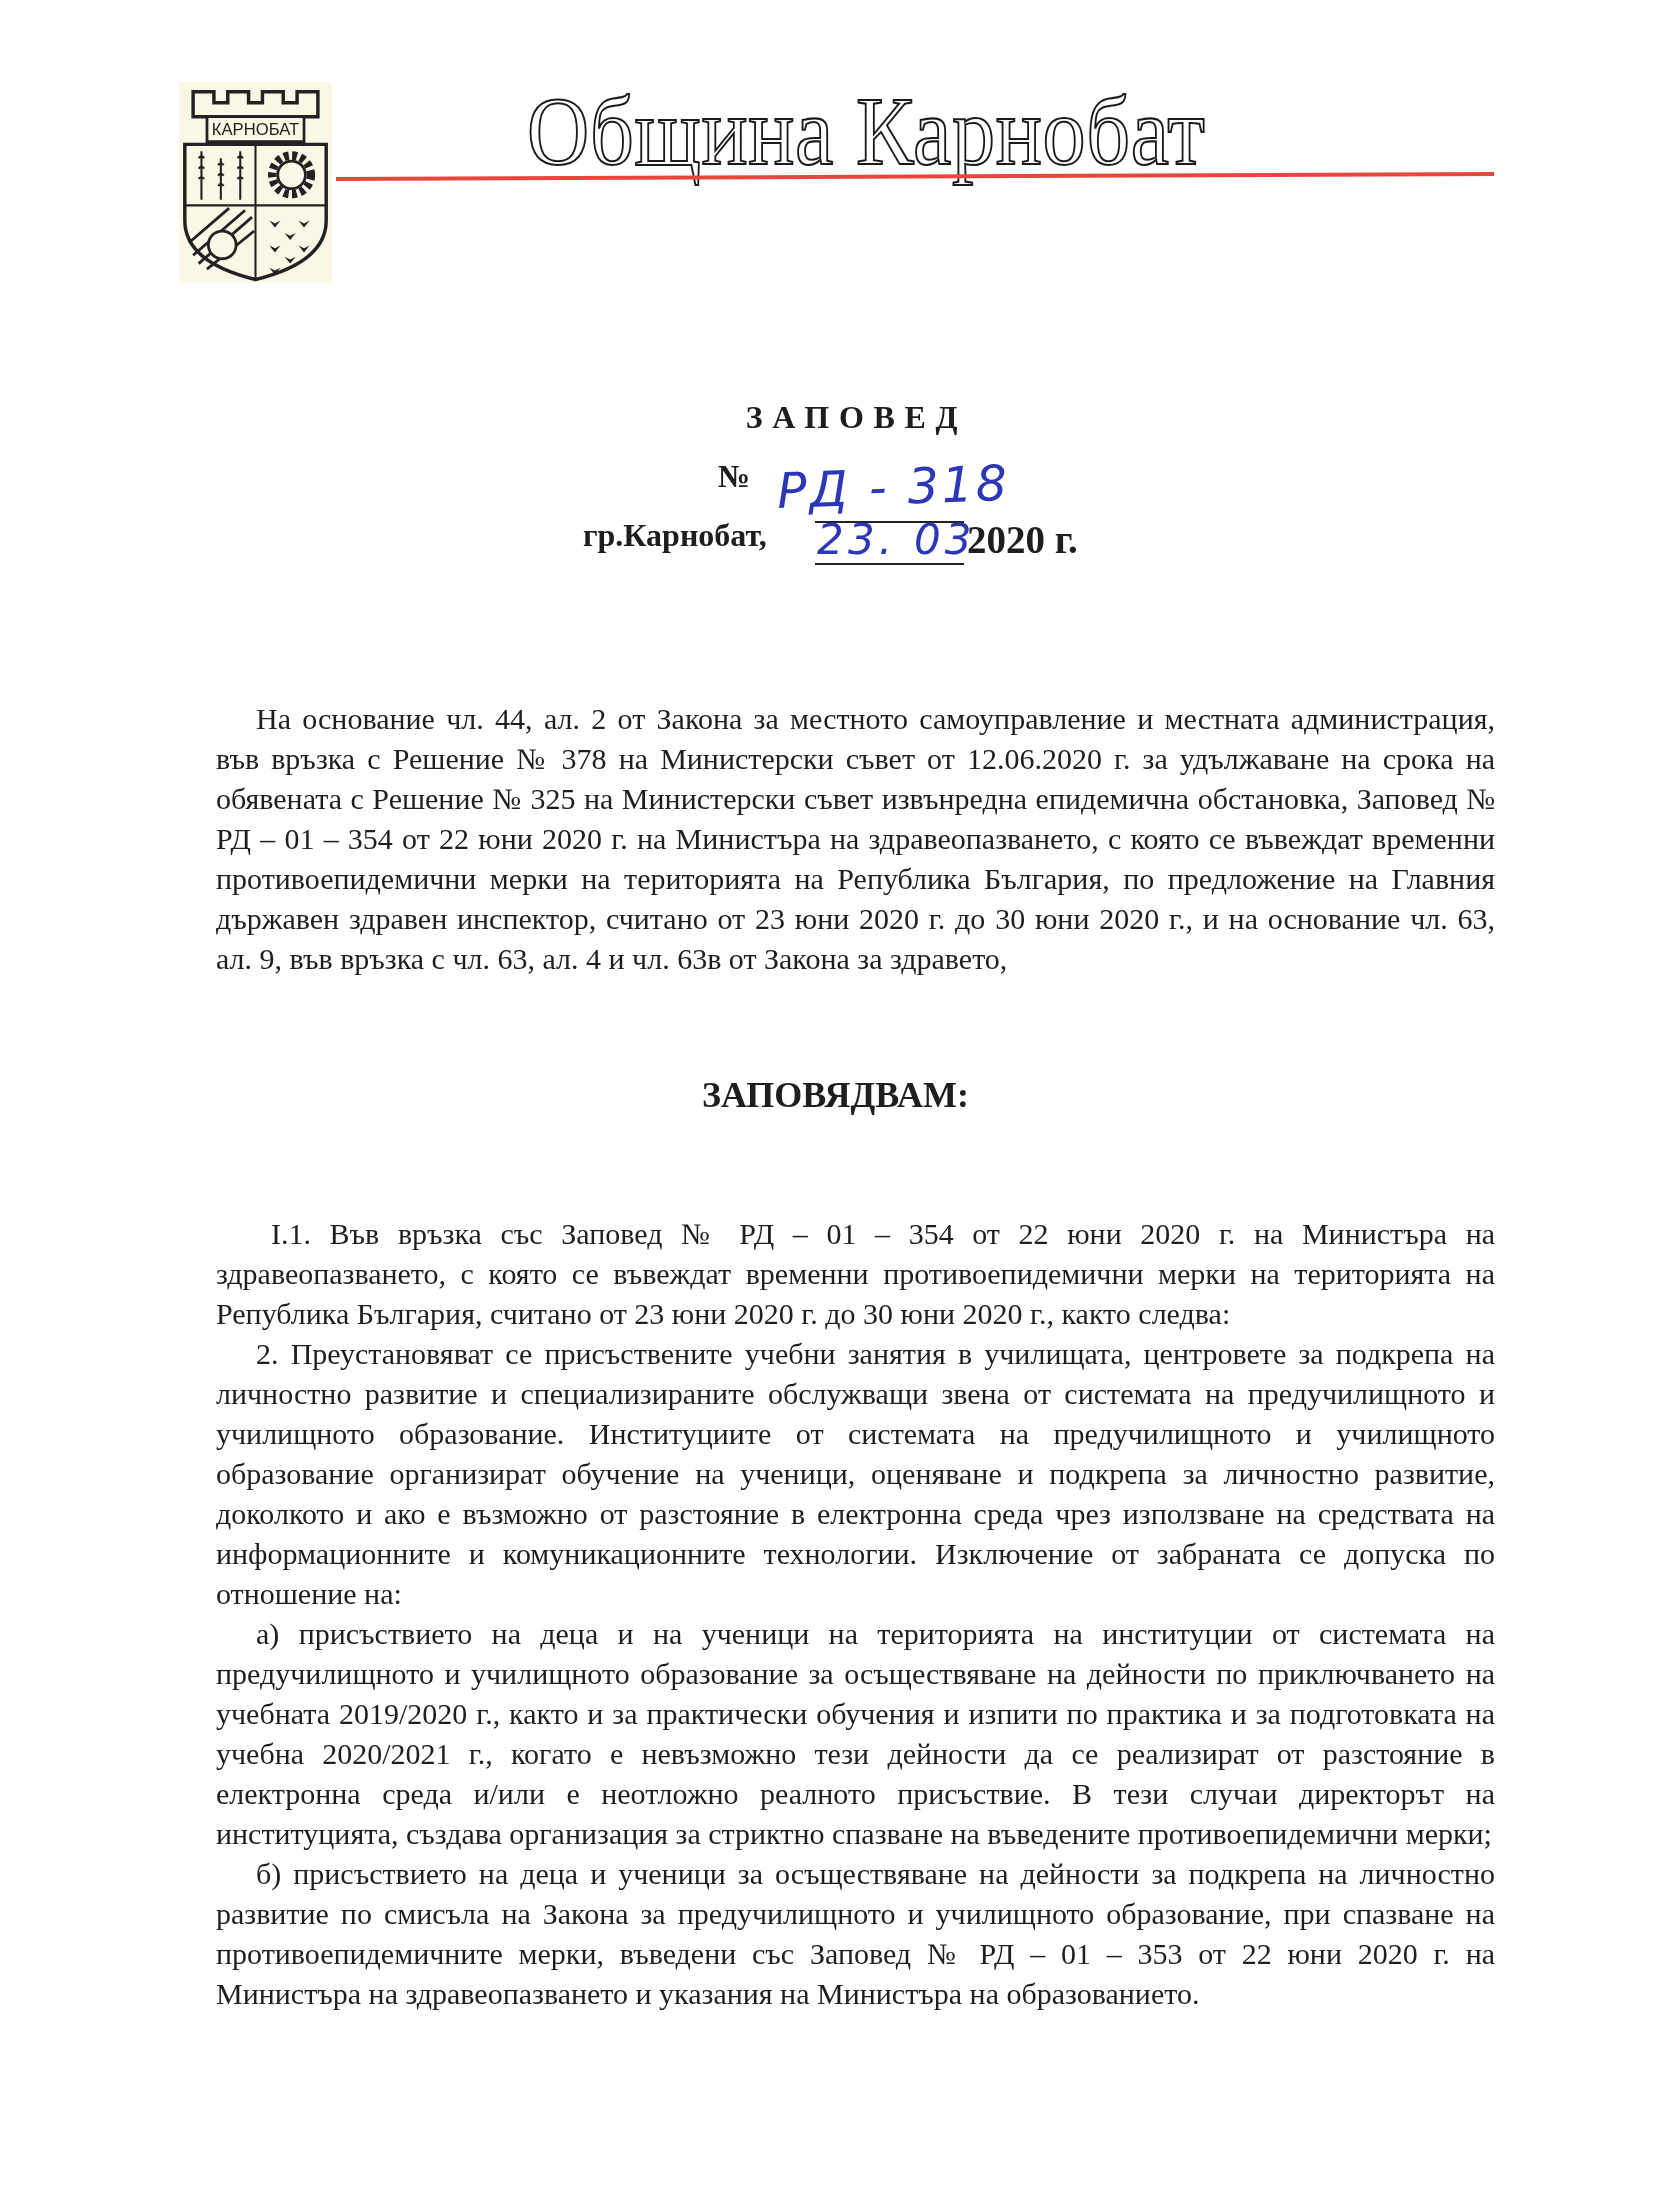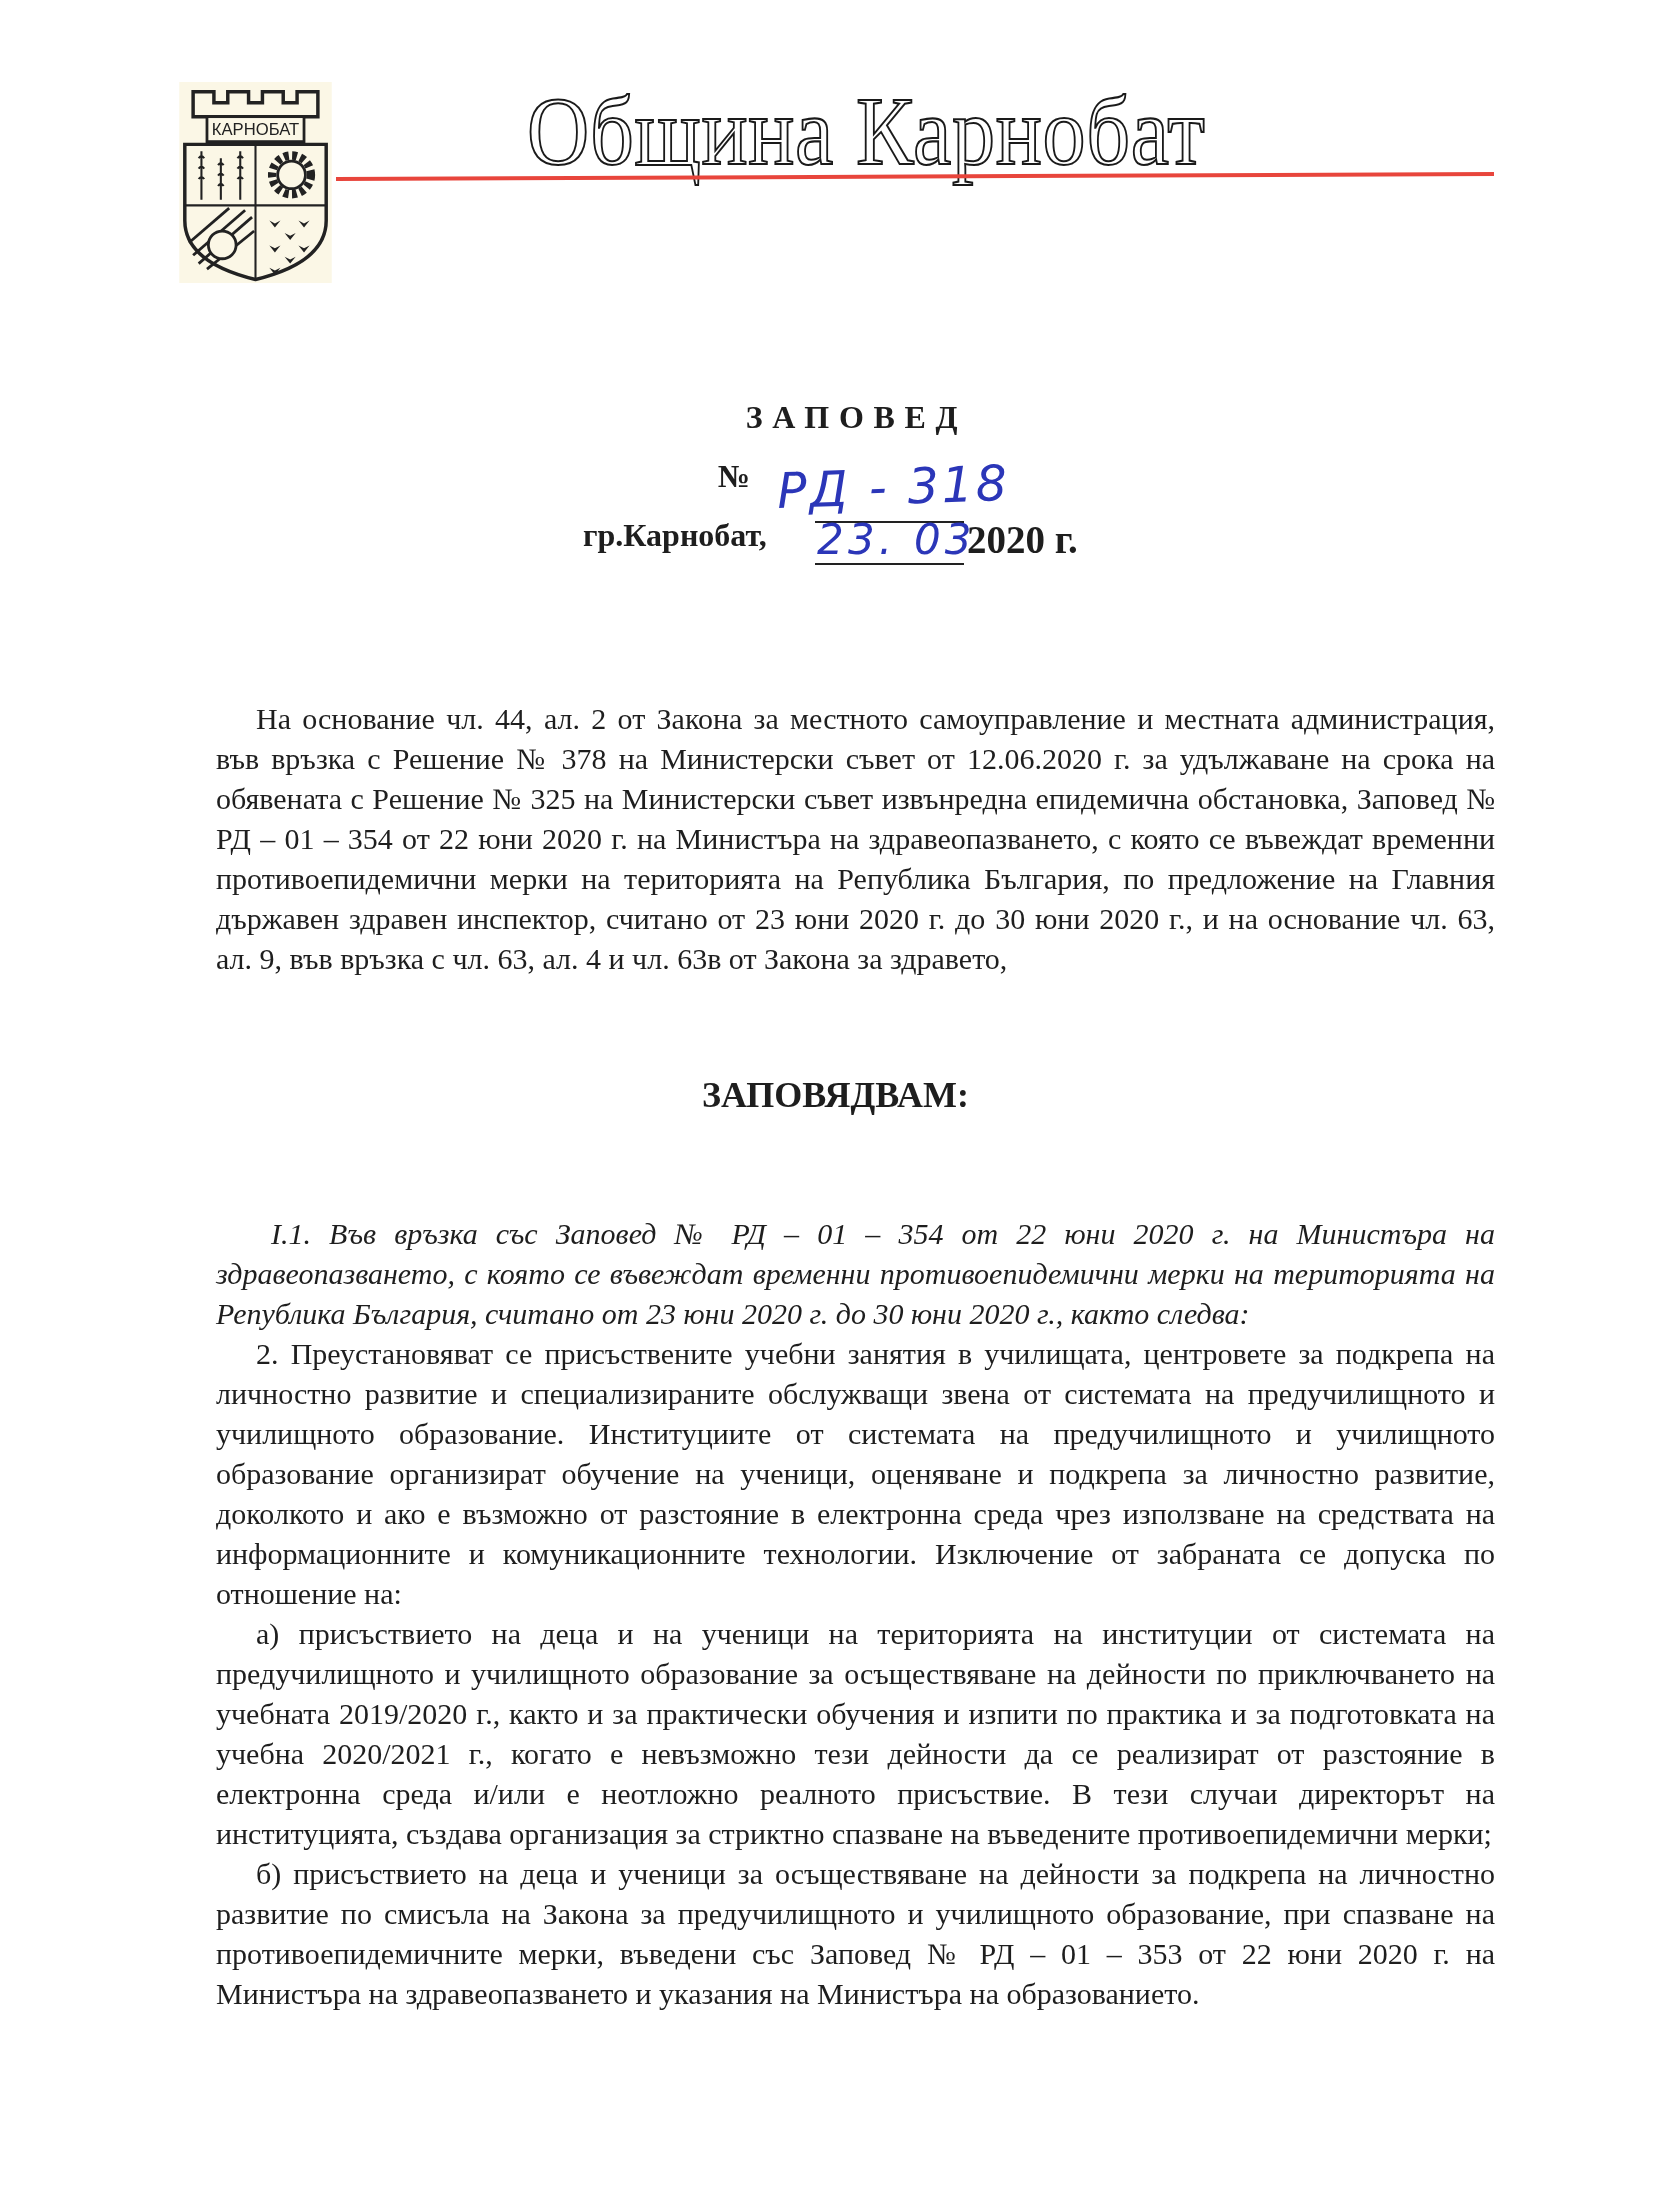--- a/index.html
+++ b/index.html
@@ -25,21 +25,21 @@
   .handwrite { position: absolute; font-family: "DejaVu Sans", sans-serif; color: #2b36b8; font-style: italic; font-weight: normal; }
   .hw-number { left: 777px; top: 459px; font-size: 49px; letter-spacing: 2.8px; transform: rotate(-2deg); }
   .city-row { position: absolute; left: 583px; top: 517px; font-weight: bold; font-size: 32px; white-space: nowrap; }
   .date-line { position: absolute; left: 815px; top: 563px; width: 149px; height: 2.1px; background: #222; }
   .hw-date { left: 817px; top: 515px; font-size: 42px; letter-spacing: 4.2px; }
   .year-text { position: absolute; left: 967px; top: 517px; font-weight: bold; font-size: 39px; white-space: nowrap; }
 
   
   .body-text { position: absolute; left: 216px; width: 1279px; font-size: 30px; line-height: 40px; text-align: justify; }
   .para { text-indent: 40px; margin: 0; }
-  .para.deep { text-indent: 55px; font-style: italic; }
+  .para.deep { text-indent: 55px; }
   .heading-order { position: absolute; left: 0; width: 1671px; top: 1074px; text-align: center; font-weight: bold; font-size: 36px; padding-left: 0; }
 </style>
 </head>
 <body>
 
 <div class="page">
 
   <svg class="crest" viewBox="0 0 220 290">
     <rect x="0" y="0" width="220" height="290" fill="#fbf7e6"></rect>
 

